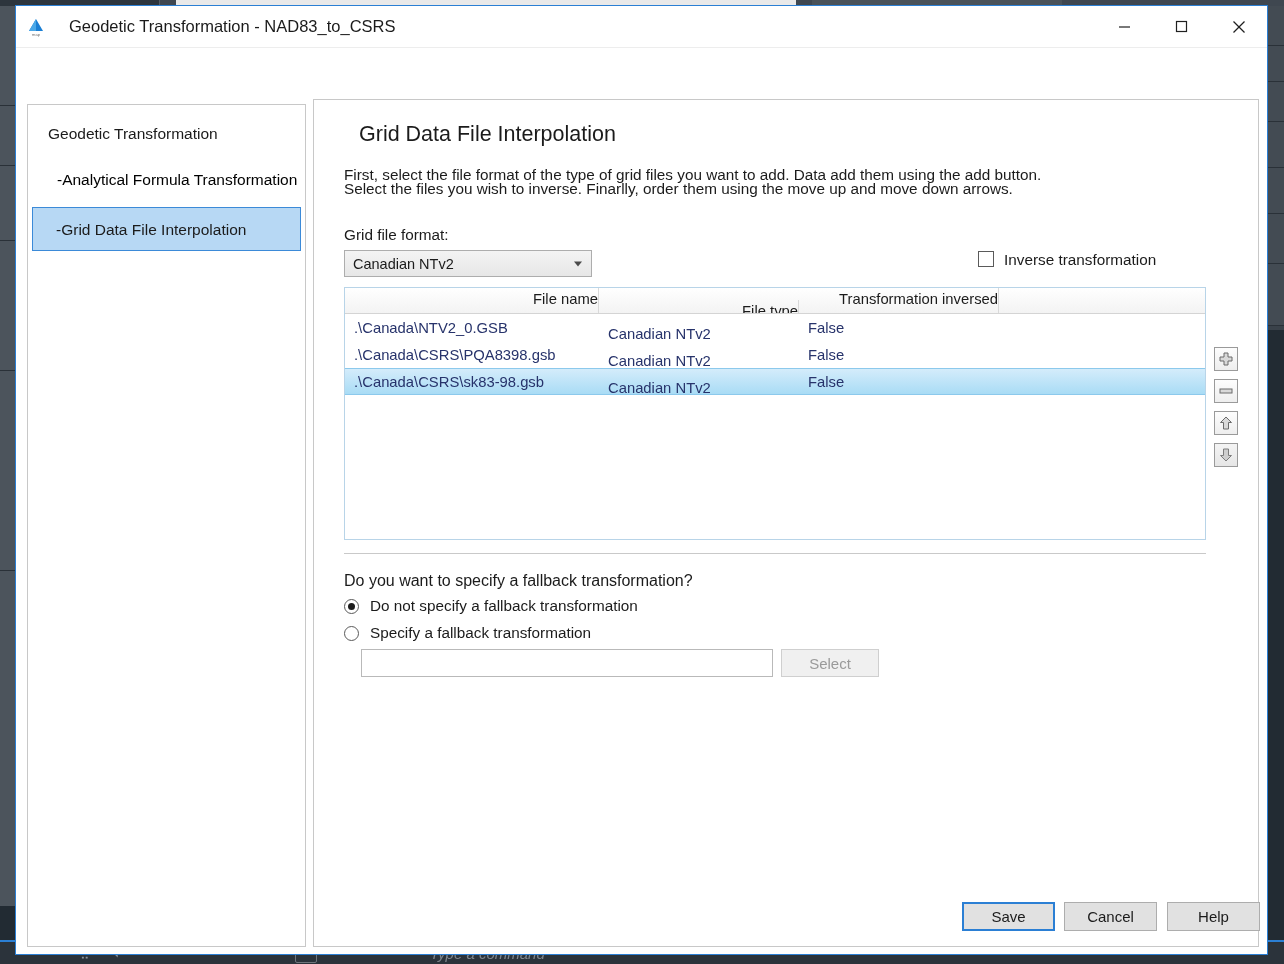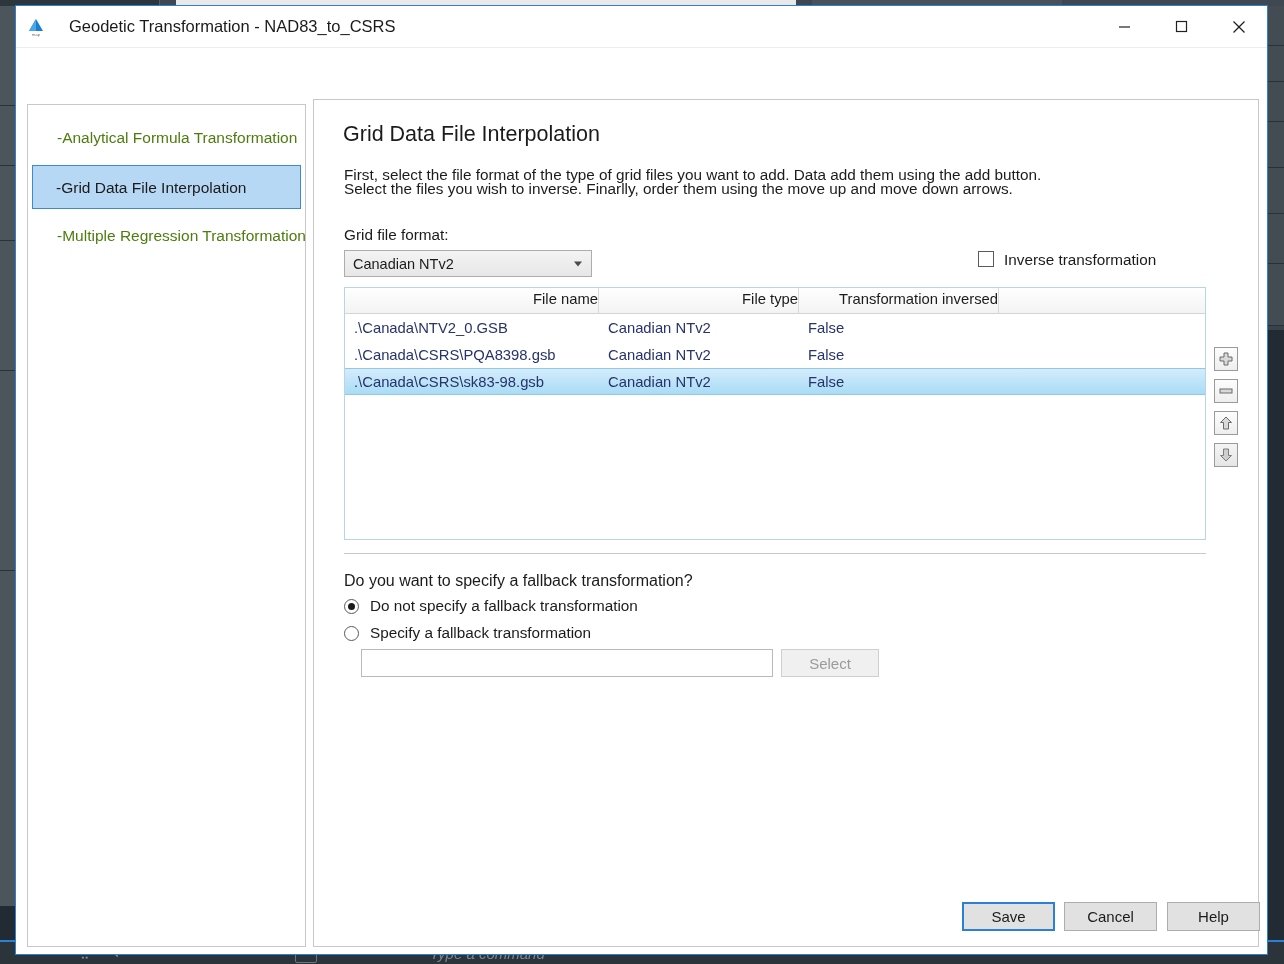--- a/index.html
+++ b/index.html
@@ -83,21 +83,21 @@
     width: 279px; height: 843px;
     border: 1px solid #c8c8c8;
     background: #ffffff;
     padding-top: 16px;
   }
   .side-title {
     font-size: 15.5px; color: #1b1b1b;
     padding: 4px 0 0 20px; margin-bottom: 20px;
   }
   .side-item {
-    font-size: 15.5px; color: #4d7c0f;
+    font-size: 15.5px; color: #000000;
     padding: 6px 0 6px 24px; margin: 0 5px;
     height: 34px; line-height: 22px;
     white-space: nowrap;
   }
   .side-item.sel {
     background: #b7d8f4;
     border: 1px solid #3b8ad8;
     color: #1b1b1b;
     margin: 0 4px;
     padding-left: 23px;
@@ -108,21 +108,21 @@
   
   .mainpanel {
     position: absolute; left: 297px; top: 51px;
     width: 946px; height: 848px;
     border: 1px solid #c8c8c8;
     background: #ffffff;
   }
   .m-inner { position: relative; width: 100%; height: 100%; }
 
   .page-title {
-    position:absolute; left: 29px; top: 22px;
+    position:absolute; left: 45px; top: 22px;
     font-size: 21.5px; color: #1b1b1b; white-space: nowrap;
   }
   .instr1 { position:absolute; left:30px; top:66px; font-size:15.3px; color:#1b1b1b; white-space:nowrap; }
   .instr2 { position:absolute; left:30px; top:80px; font-size:15.3px; color:#1b1b1b; white-space:nowrap; }
 
   .lbl-format { position:absolute; left:30px; top:126px; font-size:15.3px; color:#1b1b1b; }
 
   .combo {
     position:absolute; left:30px; top:150px;
     width:248px; height:27px;
@@ -159,21 +159,21 @@
     border-bottom:1px solid #d4d4d4;
     text-align:right;
   }
   .lb-th {
     font-size:14.8px; color:#1b1b1b;
     padding:3px 0 0 8px;
     border-right:1px solid #d9d9d9;
     white-space:nowrap; overflow:hidden;
   }
   .c1 { width:254px; }
-  .c2 { width:200px; }
+  .c2 { width:200px;margin-top:12px; }
   .c3 { width:200px; }
   .c4 { flex:1 1 auto; border-right:none; }
   .lb-row { display:flex; height:27px; align-items:center; }
   .lb-row.sel {
     background: linear-gradient(#d4ecfb, #a9dcf5);
     border-top:1px solid #8cc9ec;
     border-bottom:1px solid #8cc9ec;
     height:27px;
   }
   .lb-td {
@@ -306,28 +306,26 @@
             <line x1="1.5" y1="1.5" x2="12.5" y2="12.5" stroke="currentColor" stroke-width="1.2"></line>
             <line x1="12.5" y1="1.5" x2="1.5" y2="12.5" stroke="currentColor" stroke-width="1.2"></line>
           </svg>
       </div>
     </div>
   </div>
 
   <div class="dlg-body">
 
     <div class="sidebar">
+      <div class="side-title">Geodetic Transformation</div>
       <div class="side-item">
         <span>-Analytical Formula Transformation</span>
       </div>
       <div class="side-item sel gap-top">
         <span>-Grid Data File Interpolation</span>
-      </div>
-      <div class="side-item gap-top">
-        <span>-Multiple Regression Transformation</span>
       </div>
     </div>
 
     <div class="mainpanel">
       <div class="m-inner">
 
         <div class="page-title">Grid Data File Interpolation</div>
         <div class="instr1">First, select the file format of the type of grid files you want to add. Data add them using the add button.</div>
         <div class="instr2">Select the files you wish to inverse. Finarlly, order them using the move up and move down arrows.</div>
 

